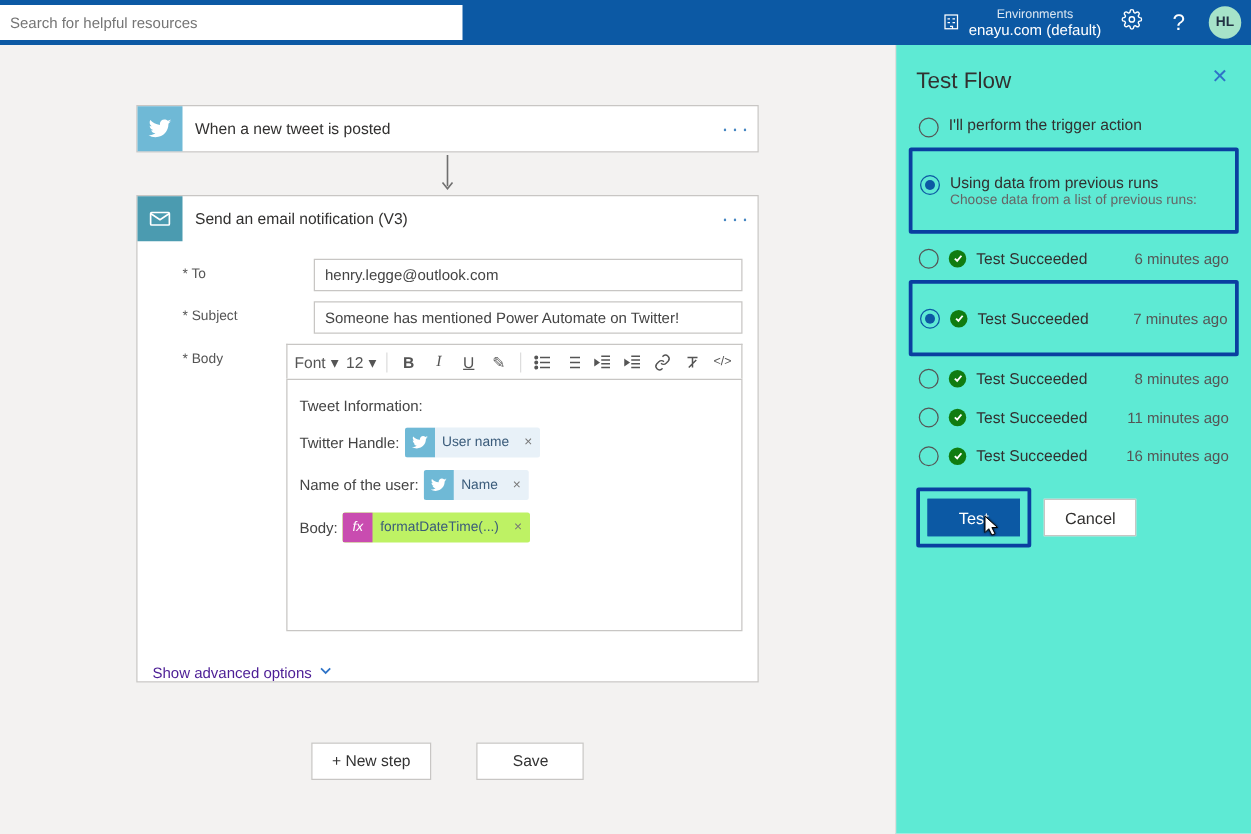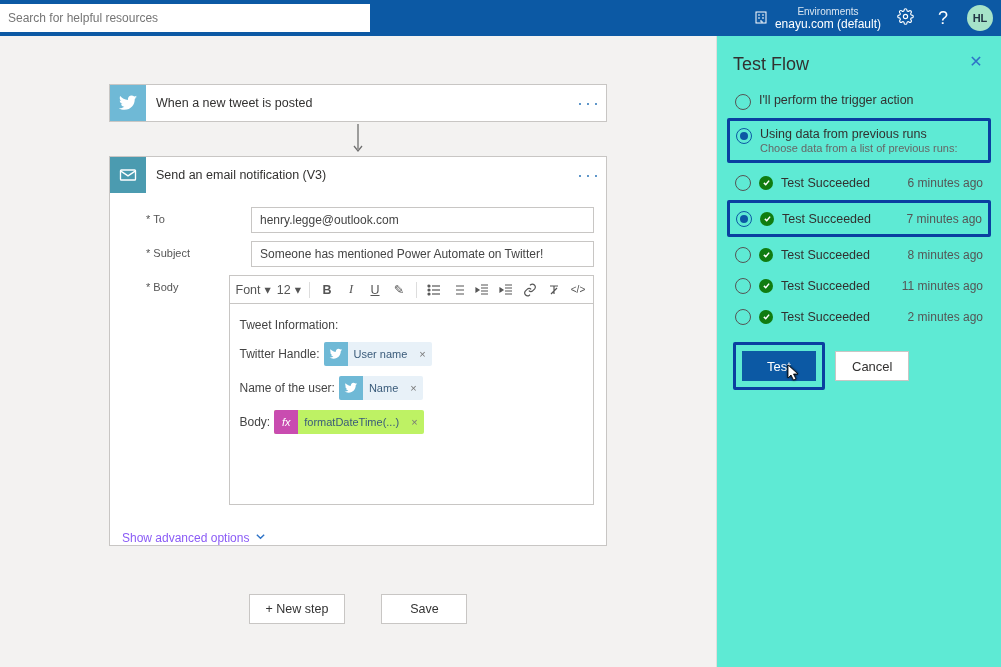--- a/index.html
+++ b/index.html
@@ -39,34 +39,34 @@
   .rteicon.italic { font-style: italic; font-family: Georgia, serif; }
   .rteicon.underline { text-decoration: underline; }
   .body-editor { border: 1px solid #c8c6c4; background: #fff; min-height: 202px; padding: 8px 10px; font-size: 12px; color: #444; }
   .body-editor .ln { margin: 6px 0 10px 0; display: flex; align-items: center; flex-wrap: wrap; gap: 4px; }
   .token { display: inline-flex; align-items: center; height: 24px; border-radius: 2px; overflow: hidden; background: #e8f1f8; }
   .token .ticon { width: 24px; height: 24px; display: flex; align-items: center; justify-content: center; }
   .token .tlabel { padding: 0 6px; font-size: 11px; color: #3a5b7a; }
   .token .x { padding: 0 6px; color: #777; font-size: 11px; cursor: pointer; }
   .token.fx { background: #bef264; }
   .token.fx .ticon { background: #c94cb0; color: #fff; font-size: 11px; font-style: italic; }
-  .adv { color: #8b5cf6; font-size: 12px; padding: 12px 0 0 12px; display: flex; align-items: flex-start; gap: 6px; cursor: pointer;}
+  .adv { color: #4c1d95; font-size: 12px; padding: 12px 0 0 12px; display: flex; align-items: flex-start; gap: 6px; cursor: pointer;}
   .footer-btns { display: flex; justify-content: center; gap: 36px; margin-top: 48px; }
   .btn { height: 30px; min-width: 86px; padding: 0 16px; border: 1px solid #c8c6c4; background: #fff; font-size: 12.5px; color: #333; display: flex; align-items: center; justify-content: center; cursor: pointer; }
   
   .panel { position: absolute; top: 36px; right: 0; width: 285px; bottom: 0; background: #5eead4; border-left: 1px solid #e1dfdd; padding: 18px 16px 0 16px; }
   .panel-title { font-size: 18px; color: #323130; margin-bottom: 12px; }
   .panel-close { position: absolute; top: 14px; right: 14px; color: #2e73c7; font-size: 16px; cursor: pointer; width: 22px; height: 22px; display: flex; align-items: center; justify-content: center; }
   .radio-row { display: flex; align-items: flex-start; gap: 8px; padding: 6px 2px; }
   .radio { width: 16px; height: 16px; border: 1px solid #555; border-radius: 50%; display: inline-flex; align-items: center; justify-content: center; flex: none; margin-top: 1px; cursor: pointer; }
   .radio.sel { border-color: #0c59a4; }
   .radio.sel::after { content: ""; width: 8px; height: 8px; background: #0c59a4; border-radius: 50%; }
   .radio-label { font-size: 12.5px; color: #323130; }
   .radio-sub { font-size: 11px; color: #666; margin-top: 1px; }
-  .hl-box { border: 3px solid #0a3fa0; border-radius: 2px; padding: 0 4px; margin: 2px -6px; }
+  .hl-box { border: 3px solid #0a3fa0; border-radius: 2px; padding: 12px 4px; margin: 2px -6px; }
   .run-list { margin-top: 4px; }
   .run-row { display: flex; align-items: center; padding: 7px 2px; font-size: 12.5px; gap: 8px; border-radius: 2px;}
   .succ { width: 14px; height: 14px; border-radius: 50%; background: #107c10; display: inline-flex; align-items: center; justify-content: center; flex: none;}
   .succ svg { width: 9px; height: 9px; }
   .run-label { flex: 1; color: #323130; }
   .run-time { color: #555; font-size: 12px; }
   .panel-actions { display: flex; gap: 10px; margin-top: 10px; align-items: center;}
   .panel-actions .hl-box { padding: 6px; margin: 0;}
   .btn-primary { background: #0c59a4; color: #fff; border: 1px solid #0c59a4; height: 30px; min-width: 74px; padding: 0 18px; font-size: 13px; display: flex; align-items: center; justify-content: center; cursor: pointer; position: relative;}
   .btn-secondary { background: #fff; border: 1px solid #c8c6c4; height: 30px; min-width: 74px; padding: 0 16px; font-size: 13px; display: flex; align-items: center; justify-content: center; cursor: pointer;}
@@ -328,21 +328,21 @@
         <span class="run-time">11 minutes ago</span>
       </div>
       <div class="run-row">
         <span class="radio"></span>
         <span class="succ">
           <svg viewBox="0 0 12 12" fill="none" stroke="#fff" stroke-width="2">
             <path d="M2.5 6.5 L5 9 L9.5 3.5"></path>
           </svg>
         </span>
         <span class="run-label">Test Succeeded</span>
-        <span class="run-time">2 minutes ago</span>
+        <span class="run-time">16 minutes ago</span>
       </div>
     </div>
 
   <div class="panel-actions">
     <div class="hl-box">
       <div class="btn-primary">
         <span>Test</span>
         <span class="cursor" style="left:44px; top:12px;">
           <svg width="14" height="18" viewBox="0 0 14 18">
               <path d="M1 1 L1 14 L4 11 L6.5 16 L9 15 L6.5 10 L11 10 Z" fill="#fff" stroke="#000" stroke-width="0.8"></path>

